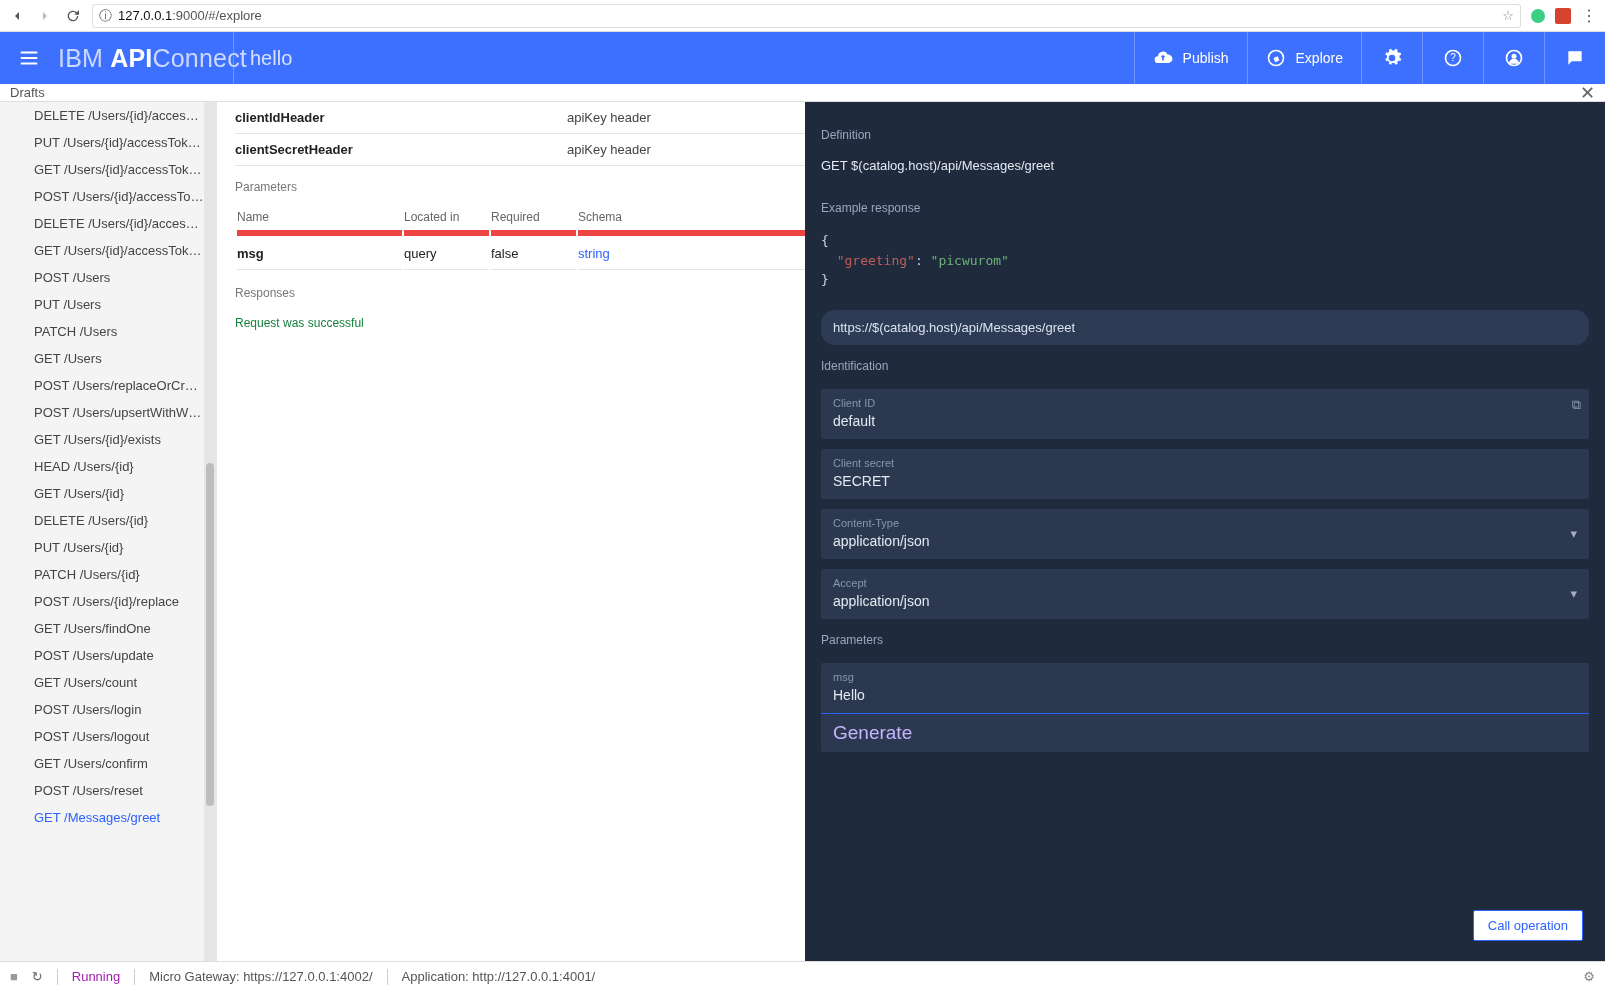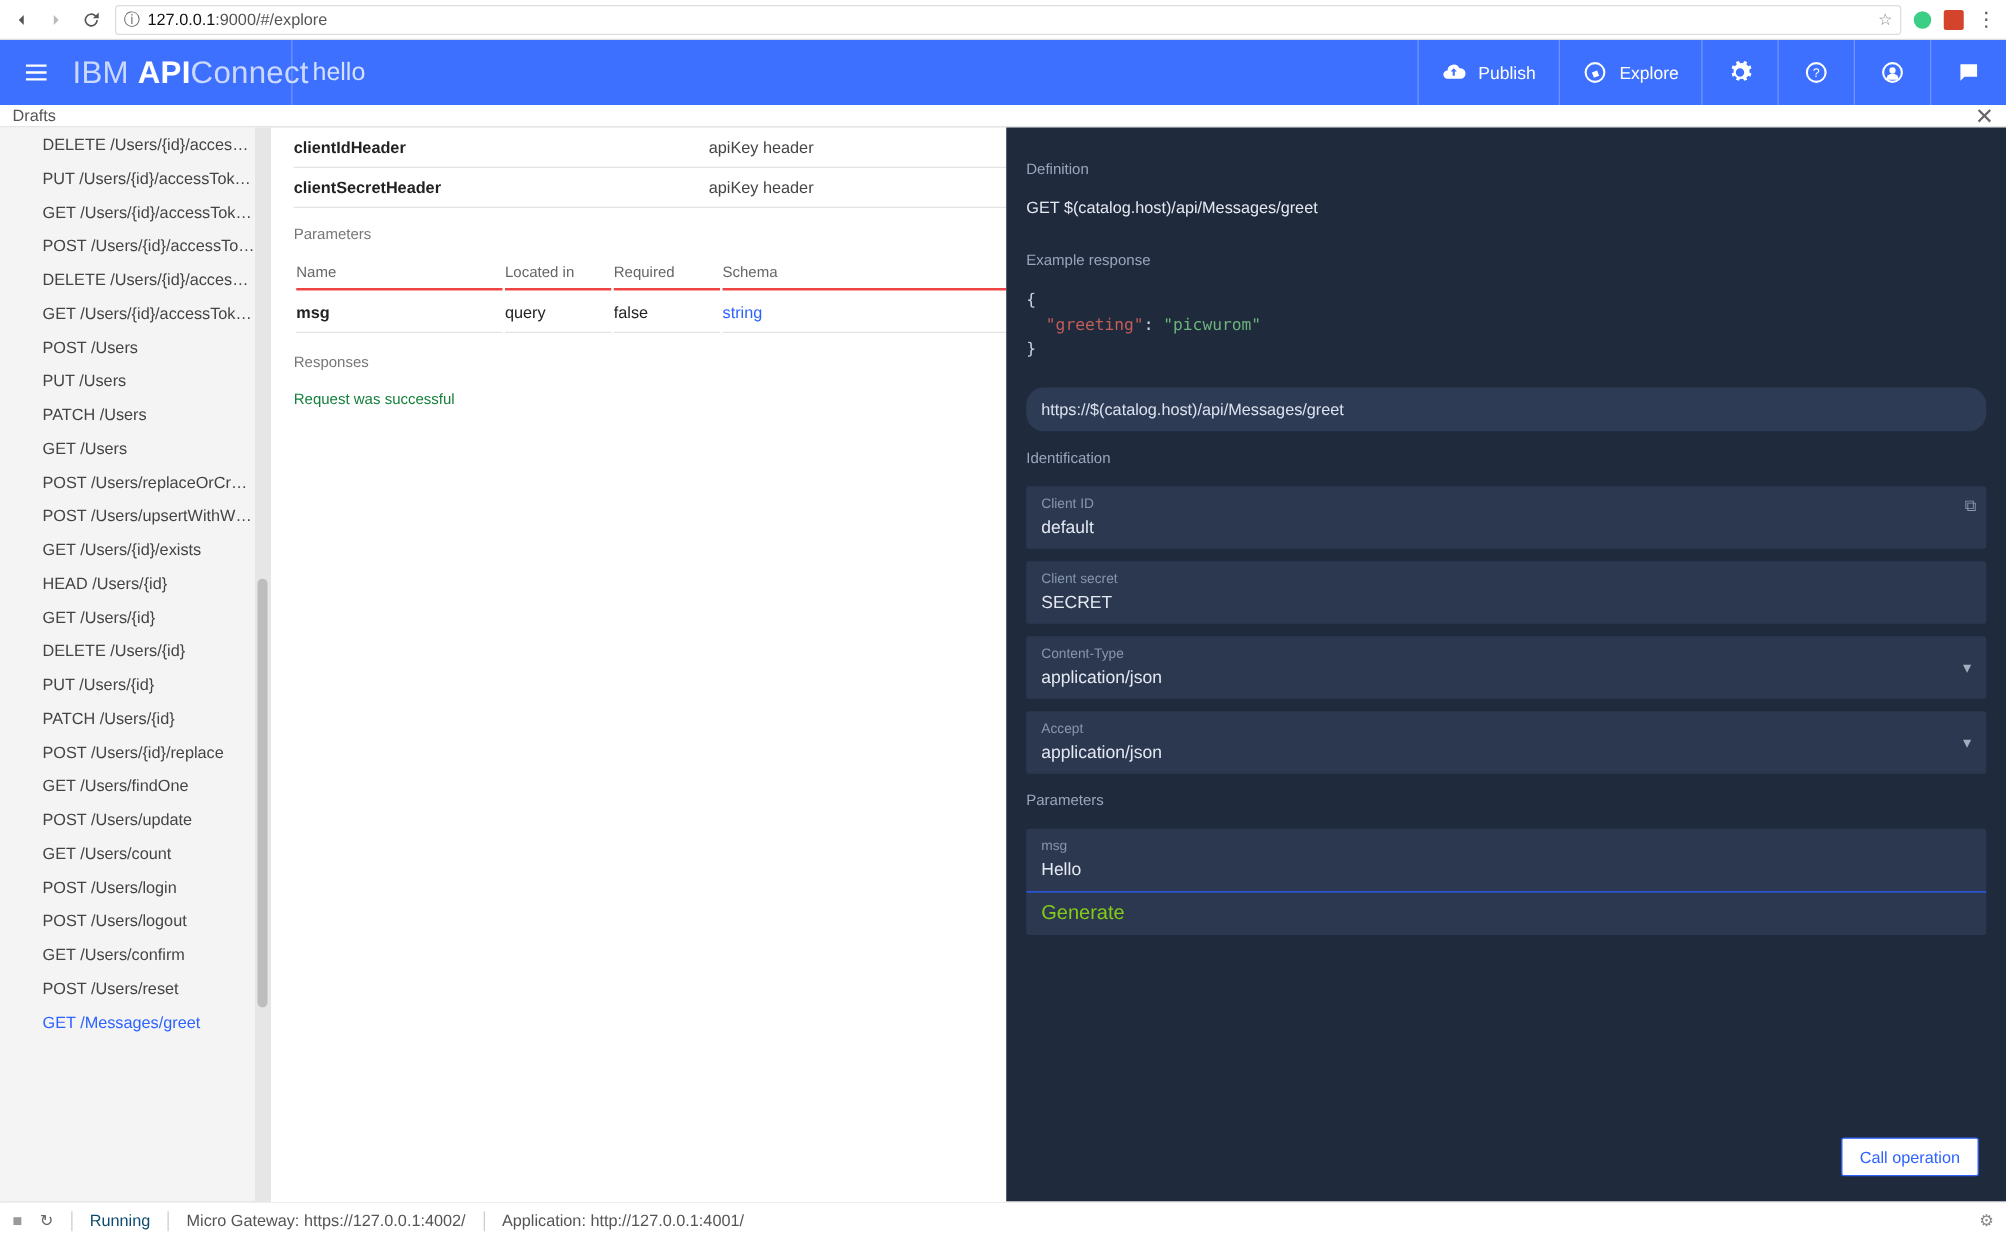--- a/index.html
+++ b/index.html
@@ -71,49 +71,49 @@
   .op-item.selected { color:#2d62ff; border-left:4px solid #2d62ff; margin-left:-4px; }
   
   .middle { flex:1; background:#fff; overflow:auto; border-left:1px solid #e6e6e6; }
   .mid-inner { padding: 0 18px 20px 18px; width:640px; margin-left:0; }
   .sec-row { display:flex; border-bottom:1px solid #e4e4e4; padding:8px 0; font-size:13px; }
   .sec-row .c1 { width:332px; color:#222; }
   .sec-row .c2 { flex:1; color:#444; }
   .sec-row.header .c1 { font-weight:700; }
   .label-small { color:#777; font-size:12px; padding:14px 0 8px; }
   .ptable { width:100%; font-size:13px; }
-  .ptable th { text-align:left; color:#666; font-weight:400; font-size:12px; padding:6px 0; border-bottom:2px solid #ef4444; }
+  .ptable th { text-align:left; color:#666; font-weight:400; font-size:12px; padding:6px 0; border-bottom:6px solid #ef4444; }
   .ptable td { padding:8px 0; border-bottom:1px solid #e4e4e4; }
   .ptable .bold { font-weight:700; }
   .lnk { color:#2d62ff;margin-top:35px; }
   .reqwas { color:#15803d; font-size:12px; padding-top:8px; }
   
   .right { width:800px; background:#1f2a3c; color:#ccd4e2; overflow:auto; position:relative; }
   .r-inner { padding: 26px 16px 80px 16px; }
   .rlabel { color:#9aa6bd; font-size:12px; margin: 0 0 16px; }
   .rtext { font-size:13px; color:#e4e9f2; margin-bottom: 28px; }
   .code-block { font-family: ui-monospace, Menlo, Consolas, monospace; font-size:13px; line-height:1.5; color:#ccd4e2; margin-bottom:20px; white-space:pre; }
   .code-block .key { color:#c25d58; }
   .code-block .str { color:#6cb27a; }
   .rsection { background:#2b3850; border-radius:2px; padding:10px 12px; margin:10px 0; font-size:13px; color:#dbe2ef; }
   .rsection.url-box { background:#2e3b55;border-radius:14px; }
   .rfield { background:#2b3850; border-radius:2px; margin:10px 0; }
   .rfield .flabel { font-size:11px; color:#8895ae; padding:8px 12px 2px; }
   .rfield .fval { padding: 2px 12px 10px; font-size:14px; color:#e4e9f2; }
   .rfield .caret { margin-left:auto; padding:0 12px; color:#a3adbe; }
   .rfield input { background:transparent; border:none; outline:none; color:#e4e9f2; font-size:14px; width:100%; }
   .msg-input { border-bottom:1px solid #2d62ff; }
-  .gen-link { color:#84cc16; font-size:16px; padding:8px 12px; display:inline-block; }
+  .gen-link { color:#c4b5fd; font-size:19px; padding:8px 12px; display:inline-block; }
   .callbtn { position:absolute; right:22px; bottom:20px; background:#fff; color:#2d62ff; border:1px solid #2d62ff; padding:7px 14px; font-size:13px; font-weight:500; border-radius:2px; }
   .copy-icon { position:absolute; right:8px; top:8px; color:#8b97af; }
   .rfield.rel { position:relative; }
   
   .footer { height:30px; border-top:1px solid #ddd; display:flex; align-items:center; padding:0 10px; font-size:13px; color:#555; gap:14px; }
   .vr { width:1px; height:16px; background:#ccc; }
-  .running { color:#0c4a6e; }
+  .running { color:#a21caf; }
   .foot-gear { margin-left:auto; color:#888; }
 </style>
 </head>
 <body>
 
 <div class="browser-chrome">
   <div class="bc-icon">
     <svg width="16" height="16" viewBox="0 0 24 24">
         <path fill="#555" d="M15 6l-6 6 6 6"></path>
       </svg>

